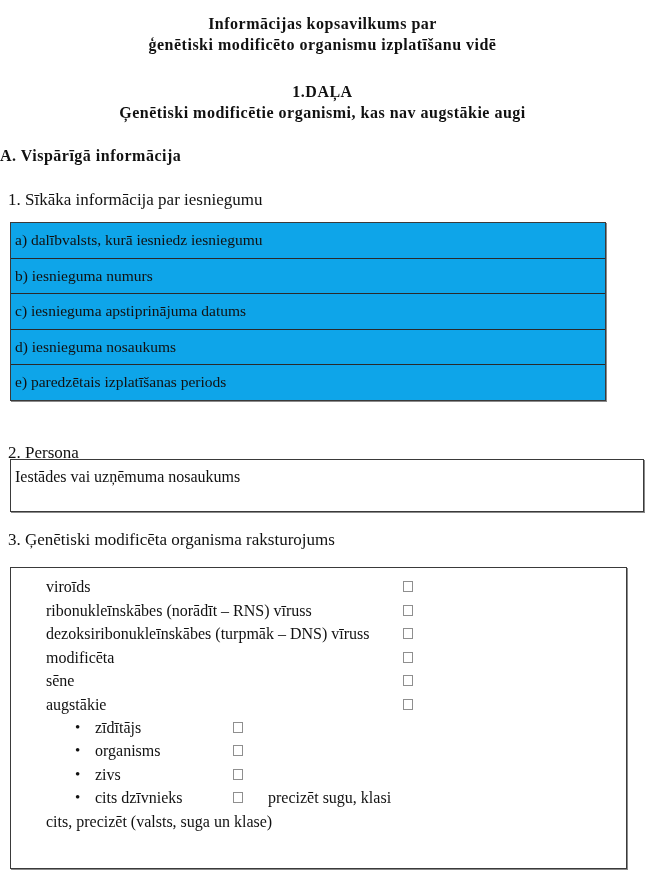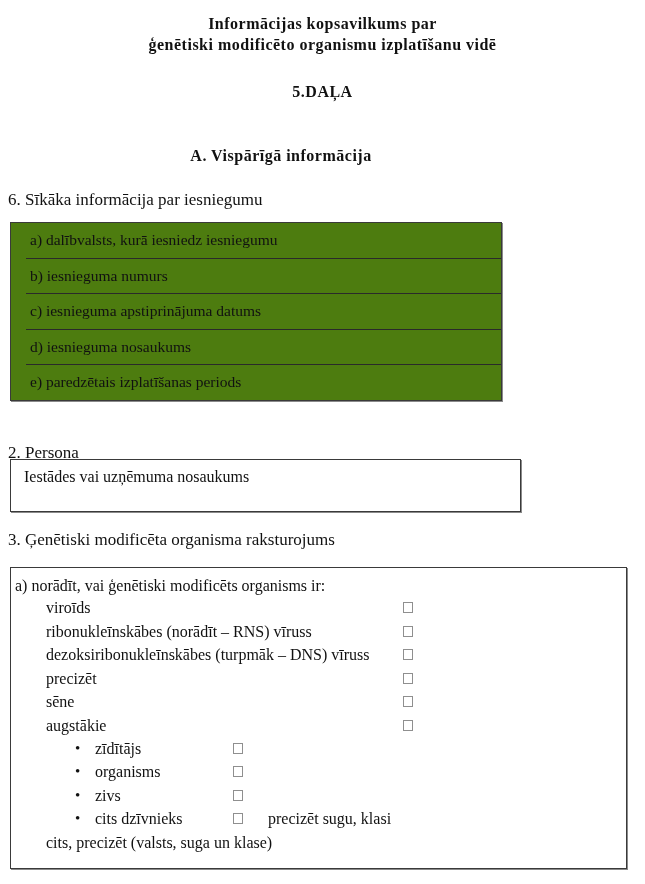--- a/index.html
+++ b/index.html
@@ -10,50 +10,49 @@
     color: #111111;
     position: relative;
     overflow: hidden;
   }
   .page { position: absolute; left: 0; top: 0; width: 645px; height: 884px; text-decoration: underline; }
 
   
   .title-block { position: absolute; top: 13px; left: 0; width: 645px; text-align: center; }
   .title-line { font-weight: bold; font-size: 16px; line-height: 21px; letter-spacing: 0.5px; }
   .part-block { position: absolute; top: 81px; left: 0; width: 645px; text-align: center; }
-  .section-a { position: absolute; top: 145px; left: 0; width: 562px; text-align: center; }
+  .section-a { position: absolute; top: 145px; left: 0; width: 562px; text-align: left; }
 
   
   .sec-heading { position: absolute; left: 8px; font-size: 17px; line-height: 20px; font-weight: normal; }
   .h1 { top: 190px; }
   .h2 { top: 427px; margin-top: 16px; }
   .h3 { top: 530px; text-align: right; }
 
   
   .table1 {
-    position: absolute; top: 222px; left: 10px; width: 492px;
+    position: absolute; top: 222px; left: 10px; width: 596px;
     border: 1px solid #3a3a3a;
     box-shadow: 1px 1px 0 #8a8a8a;
-    background: #4d7c0f;
-    padding-left: 15px;
+    background: #0ea5e9;
   }
   .t-row {
     height: 35.5px;
     border-bottom: 1px solid #2a2a2a;
     padding: 8px 4px 0 4px;
     font-size: 15.5px; line-height: 18px;
   }
   .t-row:last-child { border-bottom: none; height: 35px; }
 
   
   .box2 {
-    position: absolute; top: 459px; left: 10px; width: 511px; height: 53px;
+    position: absolute; top: 459px; left: 10px; width: 634px; height: 53px;
     border: 1px solid #3a3a3a;
     box-shadow: 1px 1px 0 #8a8a8a;
-    padding: 7px 4px 0 13px;
+    padding: 7px 4px 0 4px;
     font-size: 16px; line-height: 19px;
   }
 
   
   .box3 {
     position: absolute; top: 567px; left: 10px; width: 617px; height: 302px;
     border: 1px solid #3a3a3a;
     box-shadow: 1px 1px 0 #8a8a8a;
     padding-top: 7px;
     font-size: 16px;
@@ -80,62 +79,62 @@
 <body>
 
 <div class="page">
 
   <div class="title-block">
     <div class="title-line">Informācijas kopsavilkums par</div>
     <div class="title-line">ģenētiski modificēto organismu izplatīšanu vidē</div>
   </div>
 
   <div class="part-block">
-    <div class="title-line">5.DAĻA</div>
+    <div class="title-line">1.DAĻA</div>
+    <div class="title-line">Ģenētiski modificētie organismi, kas nav augstākie augi</div>
   </div>
 
   <div class="section-a">
     <div class="title-line">A. Vispārīgā informācija</div>
   </div>
 
-  <div class="sec-heading h1">6. Sīkāka informācija par iesniegumu</div>
+  <div class="sec-heading h1">1. Sīkāka informācija par iesniegumu</div>
 
   <div class="table1">
     <div class="t-row">a) dalībvalsts, kurā iesniedz iesniegumu</div>
     <div class="t-row">b) iesnieguma numurs</div>
     <div class="t-row">c) iesnieguma apstiprinājuma datums</div>
     <div class="t-row">d) iesnieguma nosaukums</div>
     <div class="t-row">e) paredzētais izplatīšanas periods</div>
   </div>
 
   <div class="sec-heading h2">2. Persona</div>
 
   <div class="box2">
     <div>Iestādes vai uzņēmuma nosaukums</div>
   </div>
 
   <div class="sec-heading h3">3. Ģenētiski modificēta organisma raksturojums</div>
 
   <div class="box3">
-    <div class="intro-line">a) norādīt, vai ģenētiski modificēts organisms ir:</div>
 
     <div class="opt-row">
       <span>viroīds</span>
       <span class="cb"></span>
     </div>
     <div class="opt-row">
       <span>ribonukleīnskābes (norādīt – RNS) vīruss</span>
       <span class="cb"></span>
     </div>
     <div class="opt-row">
       <span>dezoksiribonukleīnskābes (turpmāk – DNS) vīruss</span>
       <span class="cb"></span>
     </div>
     <div class="opt-row">
-      <span>precizēt</span>
+      <span>modificēta</span>
       <span class="cb"></span>
     </div>
     <div class="opt-row">
       <span>sēne</span>
       <span class="cb"></span>
     </div>
     <div class="opt-row">
       <span>augstākie</span>
       <span class="cb"></span>
     </div>

